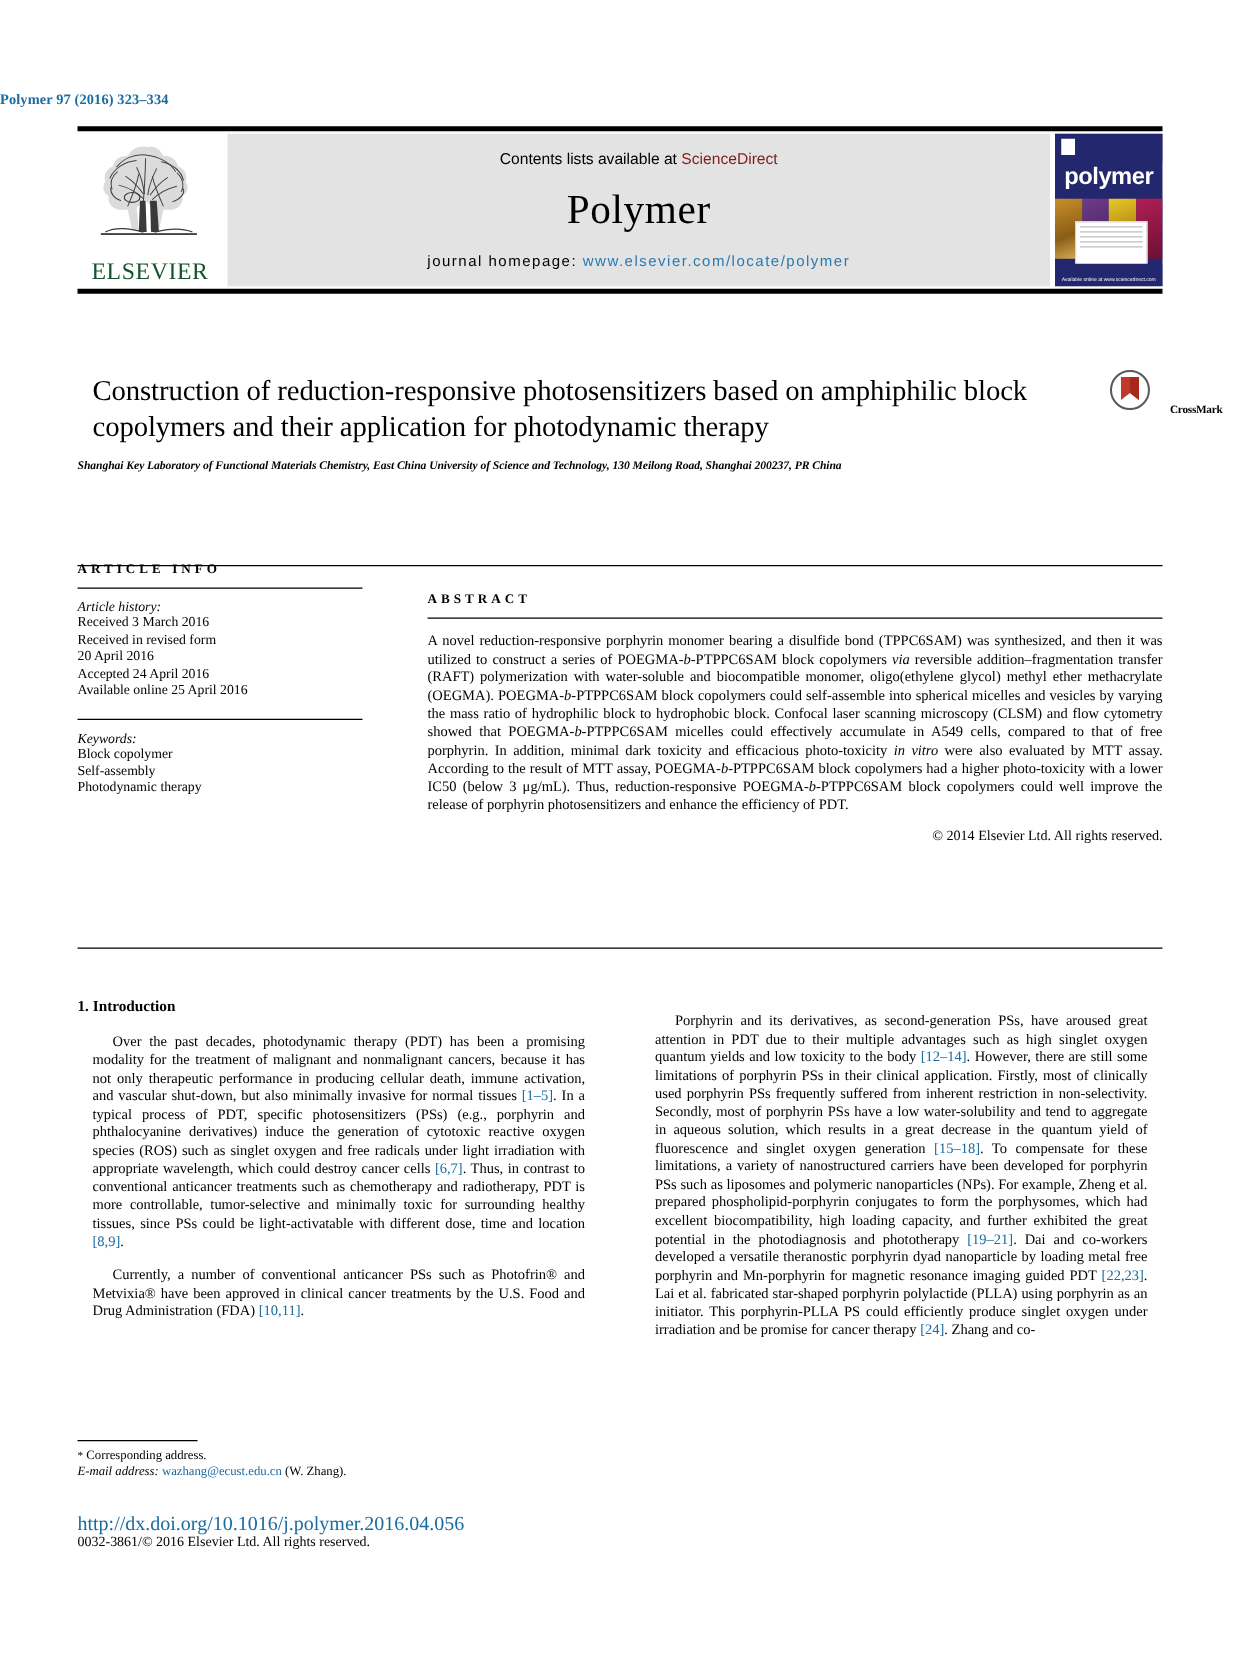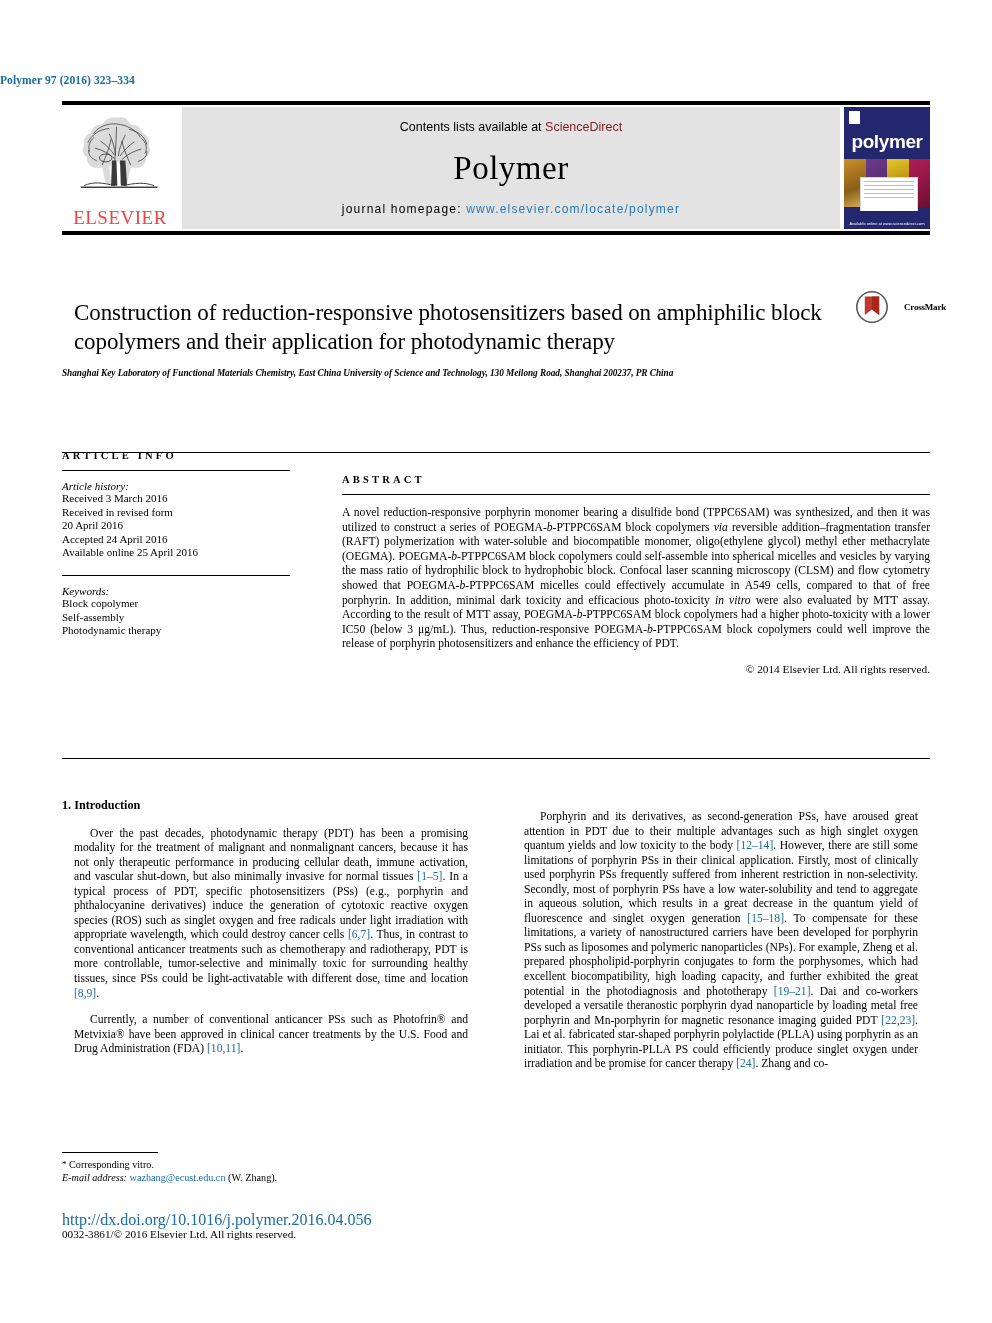--- a/index.html
+++ b/index.html
@@ -67,21 +67,21 @@
     justify-content: flex-end;
     padding-bottom: 2px;
     box-sizing: border-box;
   }
   .els-tree {
     width: 98px;
     height: 92px;
   }
   .els-word {
     font-family: "Liberation Serif", serif;
-    color: #ef4444;
+    color: #14532d;
     font-size: 19px;
     letter-spacing: 0.5px;
     font-weight: normal;
     line-height: 1;
     margin-top: 17px;
   }
   .mast-center {
     flex: 1 1 auto;
     background: #e3e3e3;
     display: flex;
@@ -197,25 +197,25 @@
     margin-top: 8px;
     font-size: 9.3px;
     font-style: italic;
     font-weight: bold;
     font-family: "Liberation Serif", serif;
     letter-spacing: -0.05px;
   }
   .crossmark {
     position: absolute;
     top: 282px;
-    left: 856px;
+    left: 888px;
     width: 90px;
     height: 50px;
     display: flex;
-    align-items: center;
+    align-items: flex-end;
     gap: 16px;
   }
   .cm-badge { width: 40px; height: 40px; }
   .cm-label {
     font-size: 9px;
     font-weight: bold;
     font-family: "Liberation Serif", serif;
     letter-spacing: -0.2px;
   }
 
@@ -478,21 +478,21 @@
   </div>
 
   <div class="col col-right">
     <p class="para">Porphyrin and its derivatives, as second-generation PSs, have aroused great attention in PDT due to their multiple advantages such as high singlet oxygen quantum yields and low toxicity to the body <span class="ref" style="color:#1a6ba0">[12–14]</span>. However, there are still some limitations of porphyrin PSs in their clinical application. Firstly, most of clinically used porphyrin PSs frequently suffered from inherent restriction in non-selectivity. Secondly, most of porphyrin PSs have a low water-solubility and tend to aggregate in aqueous solution, which results in a great decrease in the quantum yield of fluorescence and singlet oxygen generation <span class="ref" style="color:#1a6ba0">[15–18]</span>. To compensate for these limitations, a variety of nanostructured carriers have been developed for porphyrin PSs such as liposomes and polymeric nanoparticles (NPs). For example, Zheng et al. prepared phospholipid-porphyrin conjugates to form the porphysomes, which had excellent biocompatibility, high loading capacity, and further exhibited the great potential in the photodiagnosis and phototherapy <span class="ref" style="color:#1a6ba0">[19–21]</span>. Dai and co-workers developed a versatile theranostic porphyrin dyad nanoparticle by loading metal free porphyrin and Mn-porphyrin for magnetic resonance imaging guided PDT <span class="ref" style="color:#1a6ba0">[22,23]</span>. Lai et al. fabricated star-shaped porphyrin polylactide (PLLA) using porphyrin as an initiator. This porphyrin-PLLA PS could efficiently produce singlet oxygen under irradiation and be promise for cancer therapy <span class="ref" style="color:#1a6ba0">[24]</span>. Zhang and co-</p>
   </div>
 
   <div class="footnote">
     <div class="fn-rule"></div>
     <div class="fn-line">
       <span class="fn-star">*</span>
-      <span>Corresponding vitro.</span>
+      <span>Corresponding address.</span>
     </div>
     <div class="fn-line fn-email-label">
       <span style="font-style:italic">E-mail address:</span>
       <span class="fn-mail" style="font-style:normal">wazhang@ecust.edu.cn</span>
       <span style="font-style:normal">(W. Zhang).</span>
     </div>
   </div>
 
   <div class="imprint">
     <div class="doi">http://dx.doi.org/10.1016/j.polymer.2016.04.056</div>

